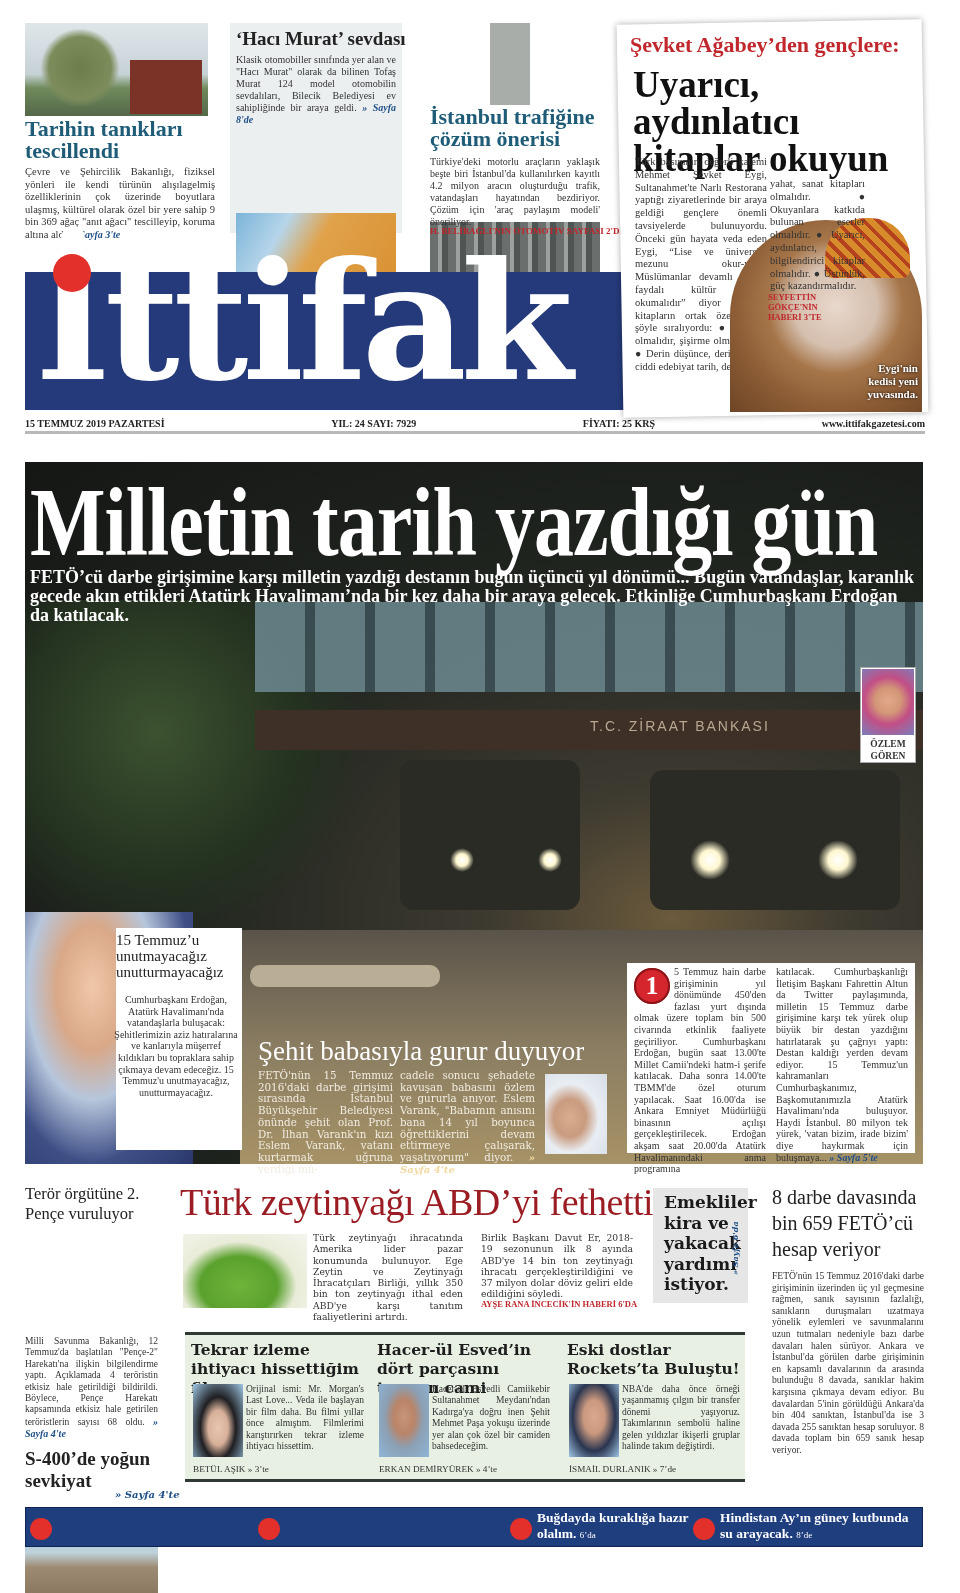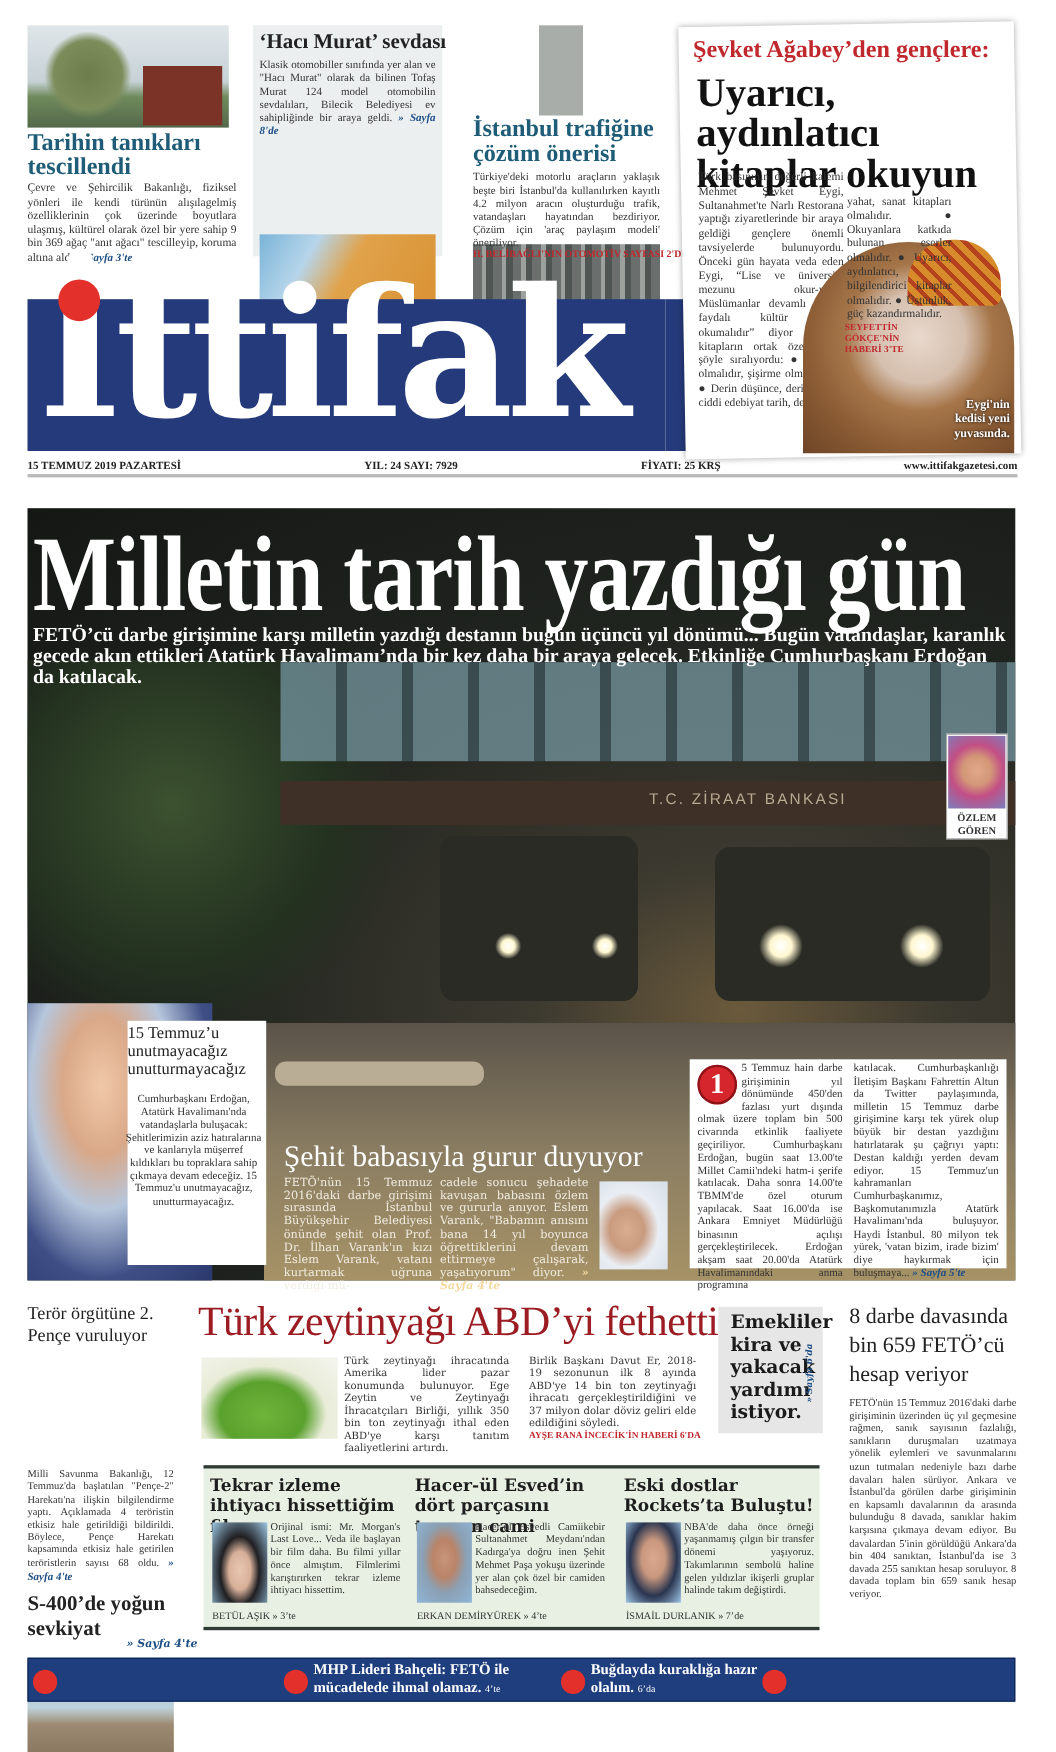--- a/index.html
+++ b/index.html
@@ -212,21 +212,21 @@
 <div class="abs col-img" style="left:569px;top:1384px;background:radial-gradient(ellipse at 50% 45%,#d9a88e 0%,#c9987e 30%,#2a3550 60%,#9fc6e6 100%)"></div>
 <div class="abs col-b" style="left:622px;top:1384px;width:118px">NBA'de daha önce örneği yaşanmamış çılgın bir transfer dönemi yaşıyoruz. Takımlarının sembolü haline gelen yıldızlar ikişerli gruplar halinde takım değiştirdi.</div>
 <div class="abs col-a" style="left:569px;top:1464px">İSMAİL DURLANIK » 7’de</div>
 
 <div id="bar" class="abs"></div>
 <div class="bar-item" style="left:30px;width:225px">
   <span class="bar-dot"></span>
 </div>
 <div class="bar-item" style="left:258px;width:250px">
   <span class="bar-dot"></span>
-  <span class="bar-txt"><span>MHP Lideri Bahçeli: FETÖ ile mücadelede ihmal olamaz.</span> <span class="bar-pg">4’te</span></span>
 </div>
 <div class="bar-item" style="left:510px;width:180px">
   <span class="bar-dot"></span>
   <span class="bar-txt"><span>Buğdayda kuraklığa hazır olalım.</span> <span class="bar-pg">6’da</span></span>
 </div>
 <div class="bar-item" style="left:693px;width:228px">
   <span class="bar-dot"></span>
+  <span class="bar-txt"><span>Hindistan Ay’ın güney kutbunda su arayacak.</span> <span class="bar-pg">8’de</span></span>
 </div>
 
 </body></html>

